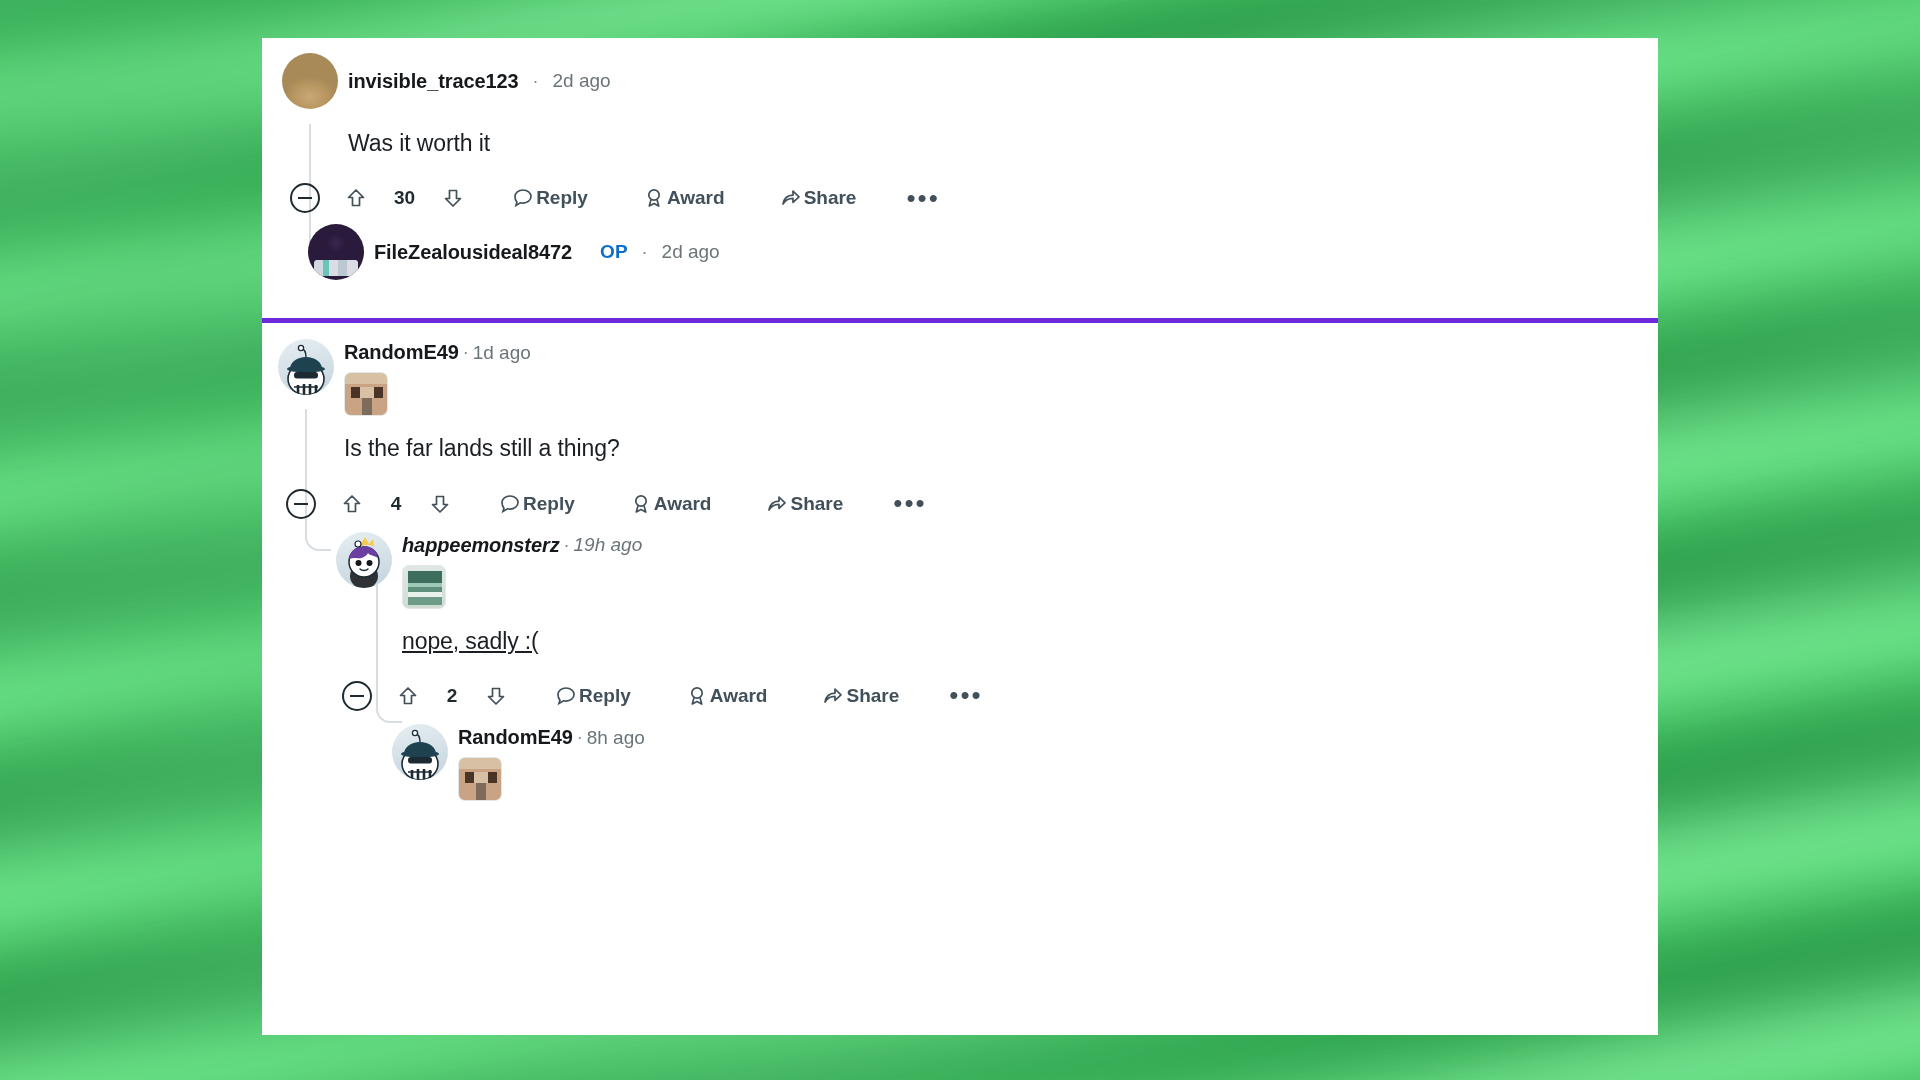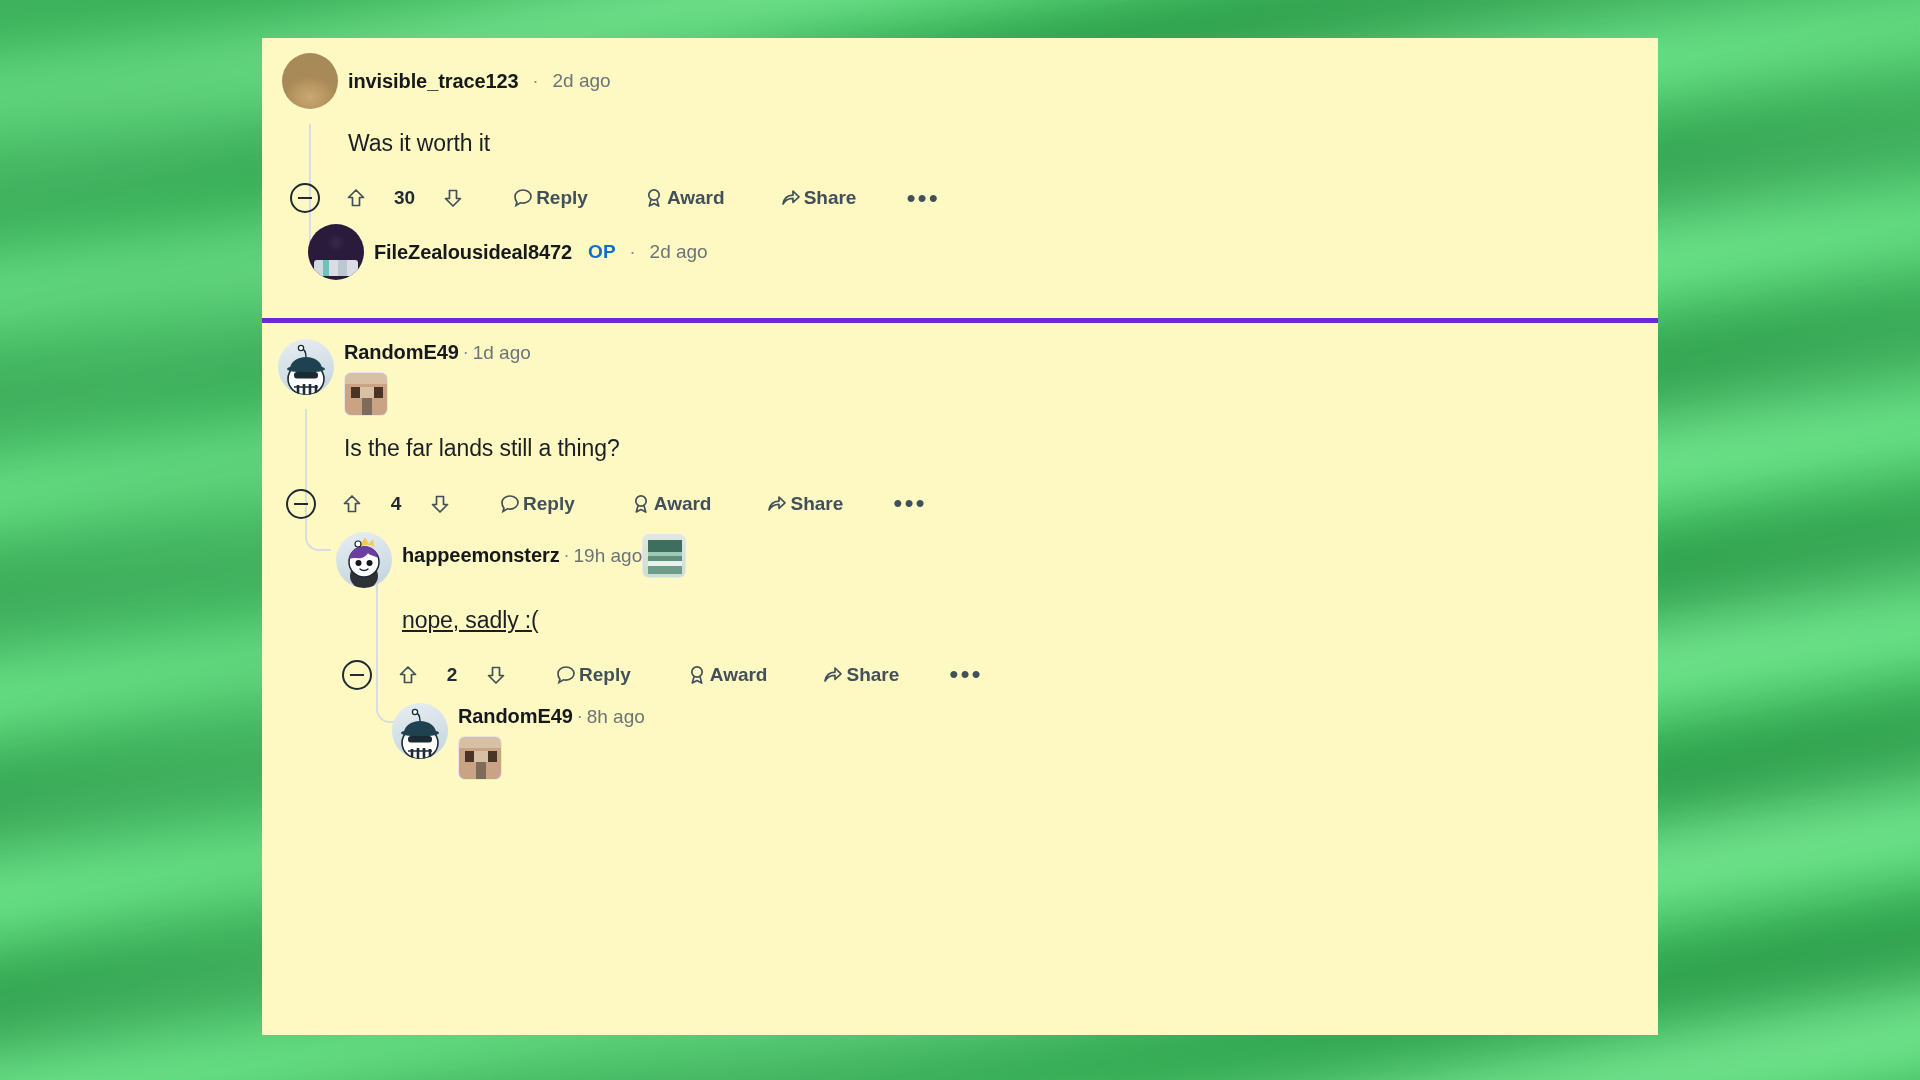--- a/index.html
+++ b/index.html
@@ -48,21 +48,21 @@
     filter: blur(30px);
   }
 
   
   #card {
     position: absolute;
     left: 262px;
     top: 38px;
     width: 1396px;
     height: 997px;
-    background: #fef9c3;
+    background: #ffffff;
     overflow: hidden;
   }
 
   .thread-block { position: relative; }
   .thread-block.divided { border-top: 5px solid #6d28d9; }
 
   
   .comment { position: relative; }
 
   .chead {
@@ -177,21 +177,21 @@
   .uname {
     font-weight: bold;
     font-size: 20px;
     color: #16191c;
     letter-spacing: -0.1px;
   }
   .op-tag {
     font-weight: bold;
     font-size: 19px;
     color: #0d6ecd;
-    margin-left: 6px;
+    margin-left: 18px;
   }
   .dot { color: #7f888f; font-size: 18px; margin: 0 4px; }
   .ago { color: #6b7479; font-size: 19px; }
 
   .cbody {
     font-size: 23px;
     line-height: 1.45;
     color: #1b1f23;
     letter-spacing: -0.1px;
   }
@@ -408,21 +408,21 @@
             <ellipse cx="28" cy="44" rx="14" ry="13" fill="#2e3135"></ellipse>
             <circle cx="28" cy="30" r="15" fill="#ffffff" stroke="#1b2a33" stroke-width="1.5"></circle>
             <path d="M13 27c1-9 8-13 15-13s13 4 14 12c-4-3-8-2-10-5-2 4-7 6-12 5-3 0-5 .4-7 1Z" fill="#6b3fa0"></path>
             <path d="M25 12 l4-7 4 7 4-5 1 8c-4-3-9-3-13 0Z" fill="#f5c94e"></path>
             <circle cx="22" cy="12" r="3" fill="#fff" stroke="#1b2a33" stroke-width="1.2"></circle>
             <circle cx="22.5" cy="31" r="3" fill="#14181c"></circle>
             <circle cx="33.5" cy="31" r="3" fill="#14181c"></circle>
             <path d="M24 37c2 2 6 2 8 0" fill="none" stroke="#1b2a33" stroke-width="1.5" stroke-linecap="round"></path>
           </svg>
         </div>
-        <div style="display:flex; flex-direction:row; gap:0; padding-top:2px;">
+        <div style="display:flex; flex-direction:column; gap:8px; padding-top:2px;font-style:italic;">
           <div style="display:flex; align-items:center;">
             <span class="uname">happeemonsterz</span>
             <span class="dot">·</span>
             <span class="ago">19h ago</span>
           </div>
           <div class="flair flair-green"></div>
         </div>
       </div>
       <div class="cbody" style="margin:16px 0 0 140px;text-decoration:underline;">nope, sadly :(</div>
 

